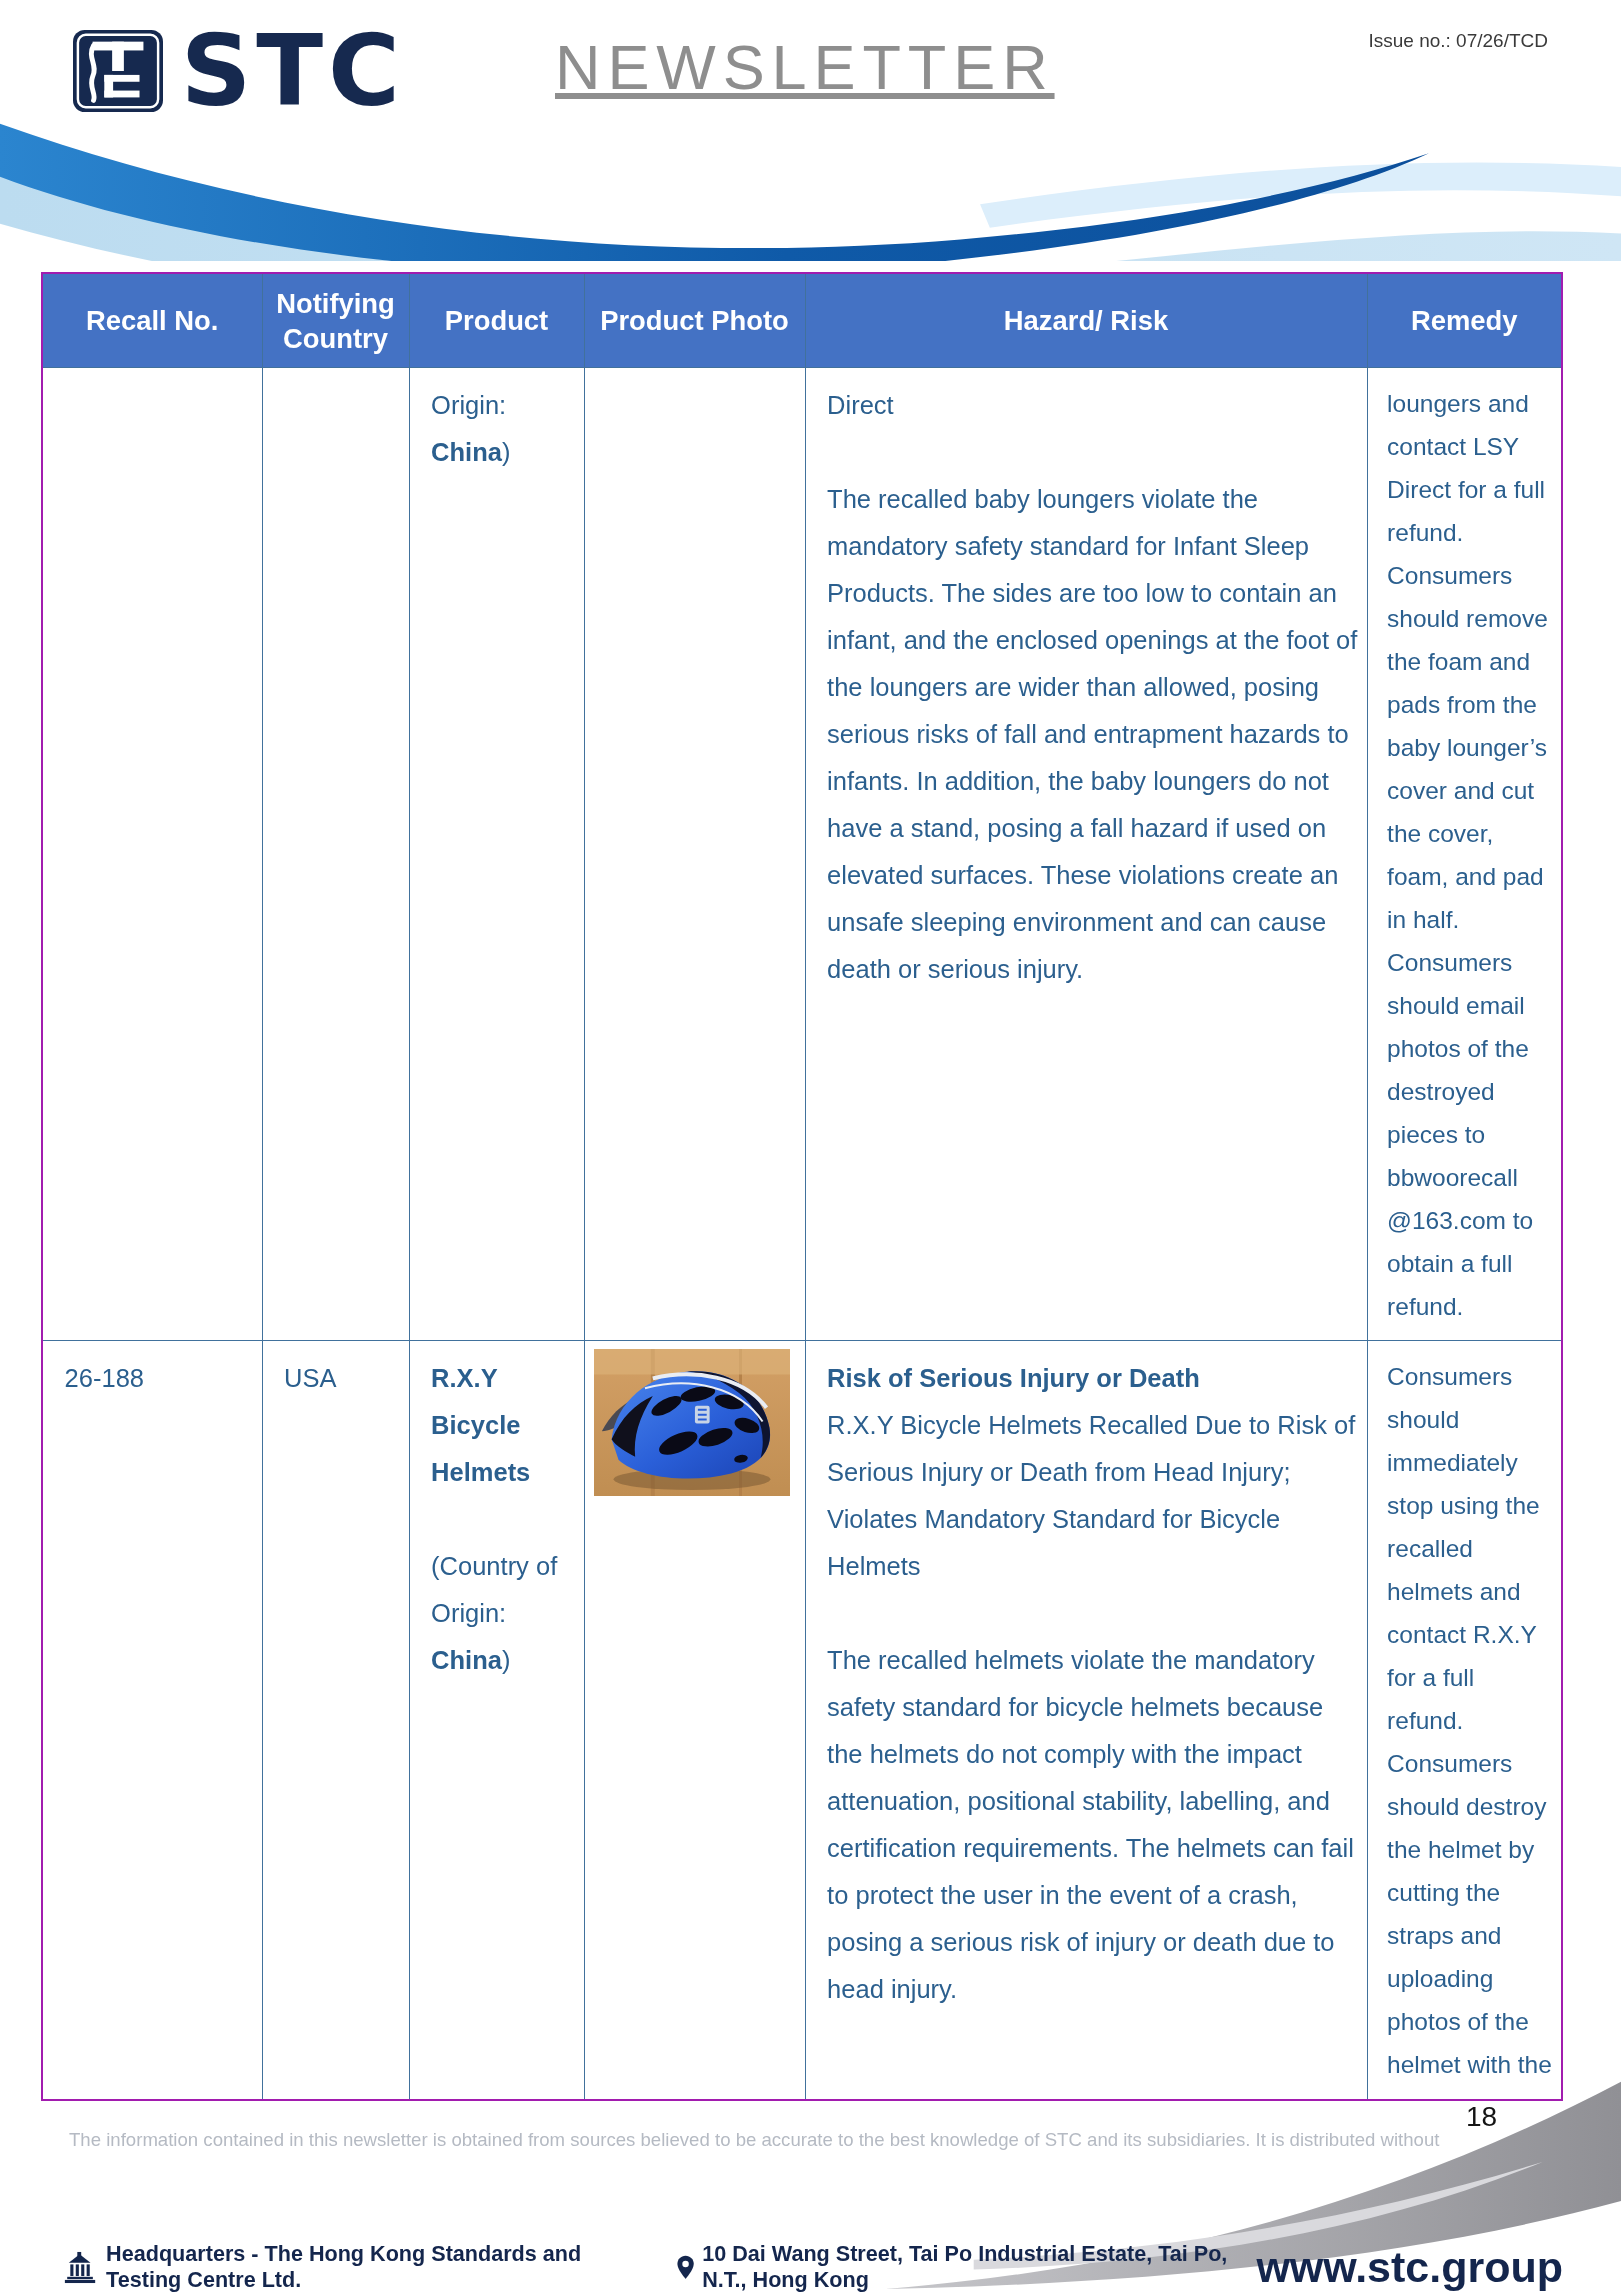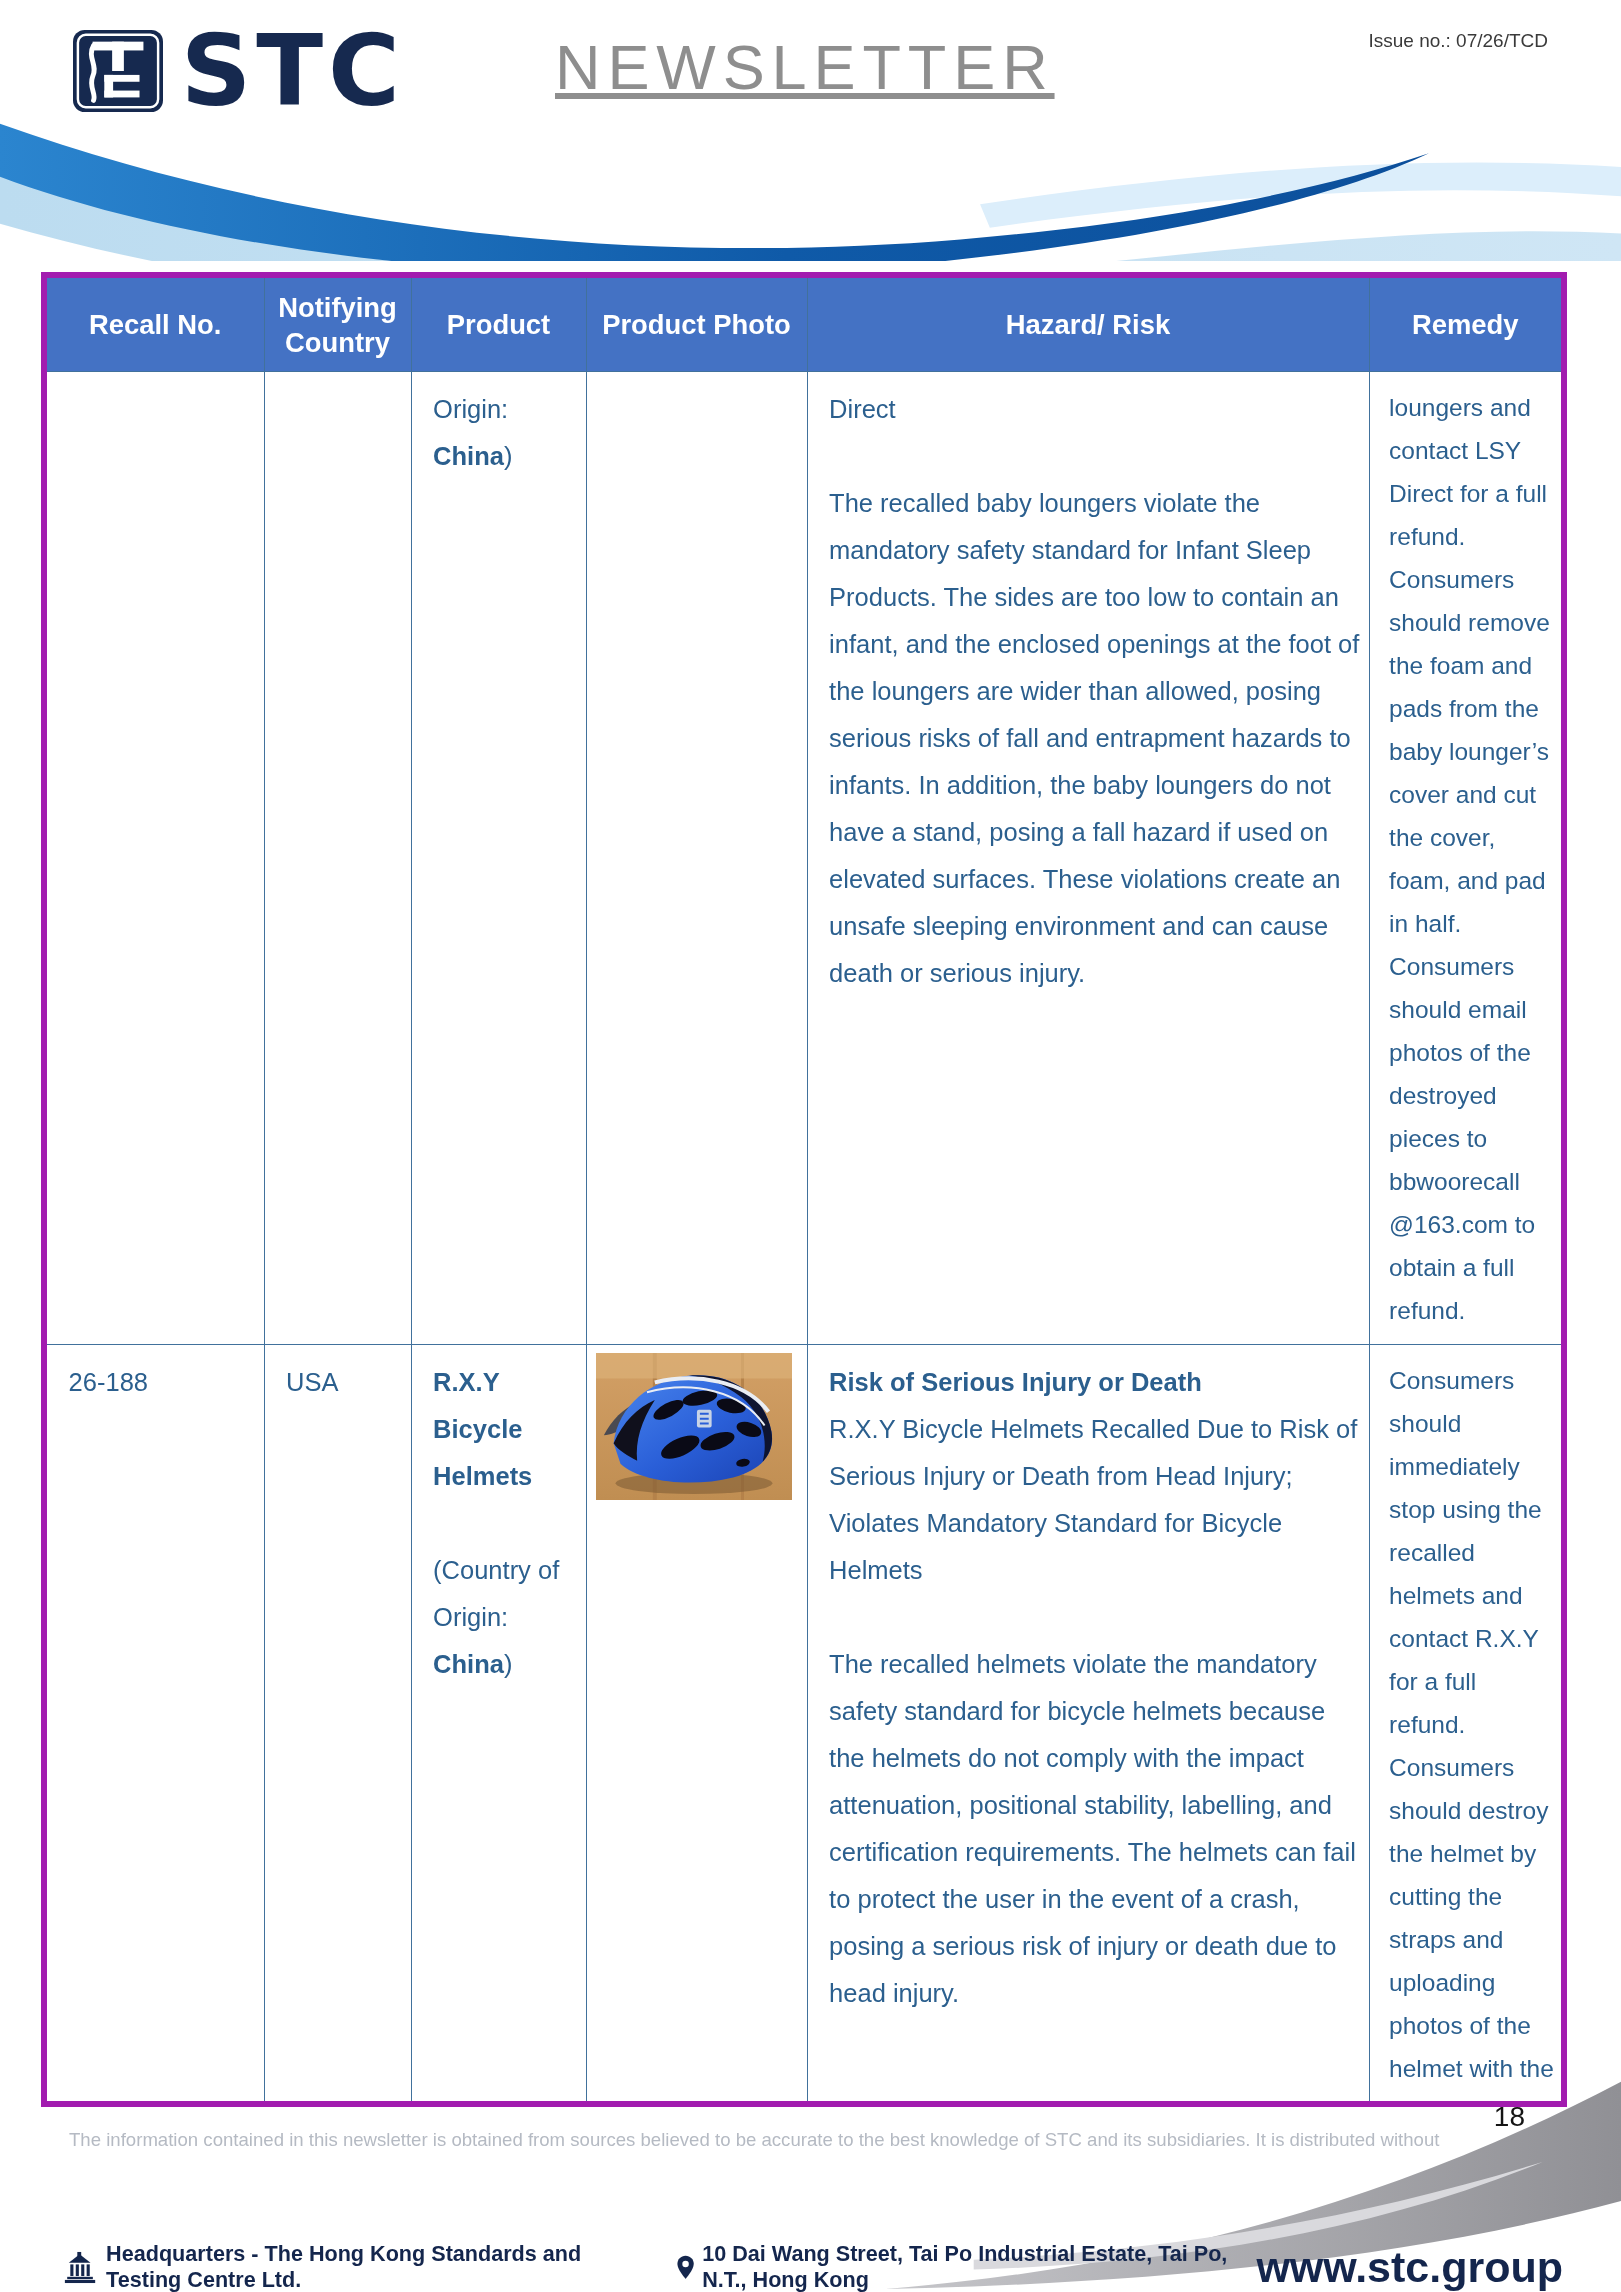--- a/index.html
+++ b/index.html
@@ -21,21 +21,21 @@
   .nl-title{
     position:absolute;left:555px;top:31px;
     font-size:63px;color:#8e8e8e;letter-spacing:6.9px;font-weight:400;text-decoration:underline;
   }
   .issue{position:absolute;top:30px;right:73px;font-size:19px;color:#3a3a3a;}
   .wave{position:absolute;left:0;top:114px;width:1621px;height:147px;}
   
   table.recall{
     position:absolute;left:41px;top:272px;width:1519px;
     border-collapse:collapse;table-layout:fixed;
-    border:6px solid #a21caf;
+    border:2px solid #a21caf;
   }
   .recall th,.recall td{border:1px solid #41719C;}
   .recall th{
     background:#4472C4;color:#ffffff;
     font-size:27.4px;font-weight:bold;line-height:35px;
     height:93px;text-align:center;vertical-align:middle;padding:0 9.8px;
   }
   .recall td{
     vertical-align:top;color:#2B5F8E;
     font-size:25.5px;line-height:47px;
@@ -45,21 +45,21 @@
   }
   tr.r1{height:973px;}
   tr.r2{height:759px;}
   td.remedy{font-size:24.5px;line-height:43px;padding:13.7px 3.9px 0 19.6px;}
   td.photo{padding:7.8px 0 0 9.8px;}
   .b{font-weight:bold;}
   .sp48{height:47px;}
   p.cellp{margin:0;}
   .helmet-img{width:196px;height:147px;display:block;}
   
-  .pagenum{position:absolute;top:2101px;left:1466px;width:59px;text-align:right;
+  .pagenum{position:absolute;top:2101px;left:1466px;width:59px;text-align:left;
     font-size:28px;color:#141414;z-index:3;}
   .swoosh{position:absolute;right:0;bottom:0;width:765px;height:225px;z-index:1;}
   .disclaimer{position:absolute;left:69px;top:2125px;z-index:2;
     font-size:18.6px;line-height:30px;color:#B5BAC3;}
   .addr{position:absolute;left:61px;top:2241px;width:1502px;z-index:3;
     display:flex;align-items:center;color:#14264D;font-weight:bold;font-size:21.6px;}
   .addr .gap1{width:11.8px;}
   .addr .gap2{width:43px;}
   .addr .gap3{width:9.8px;}
   .addr .flexfill{flex:1;}

